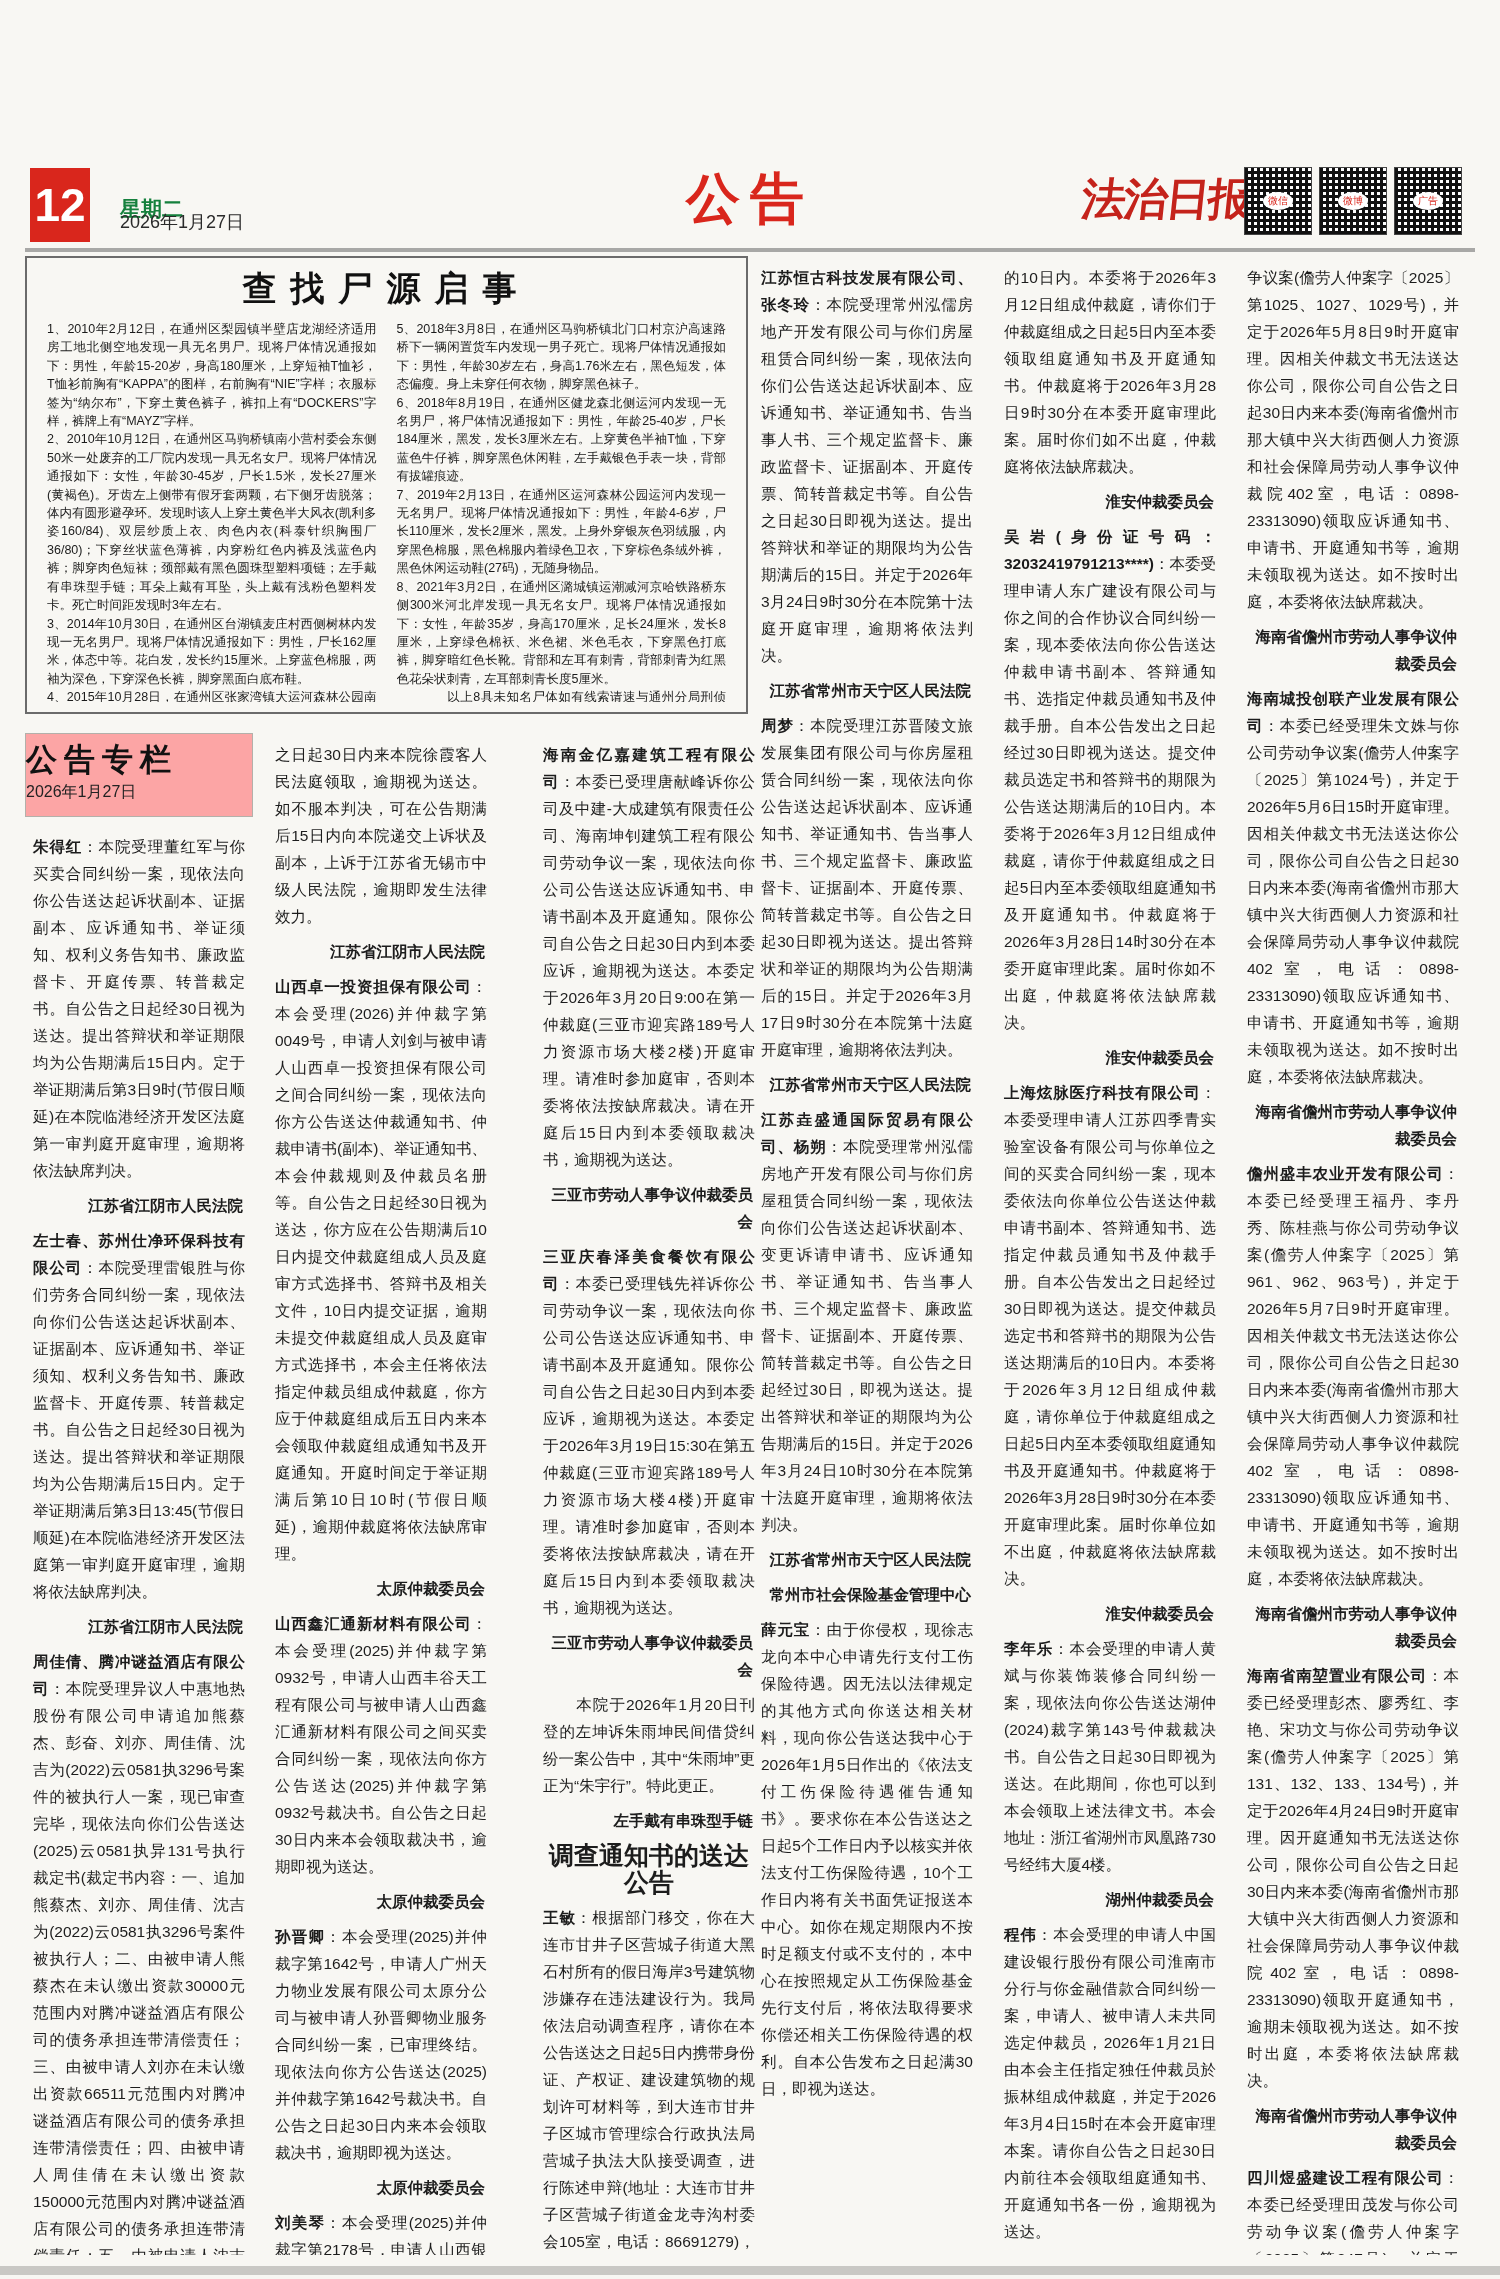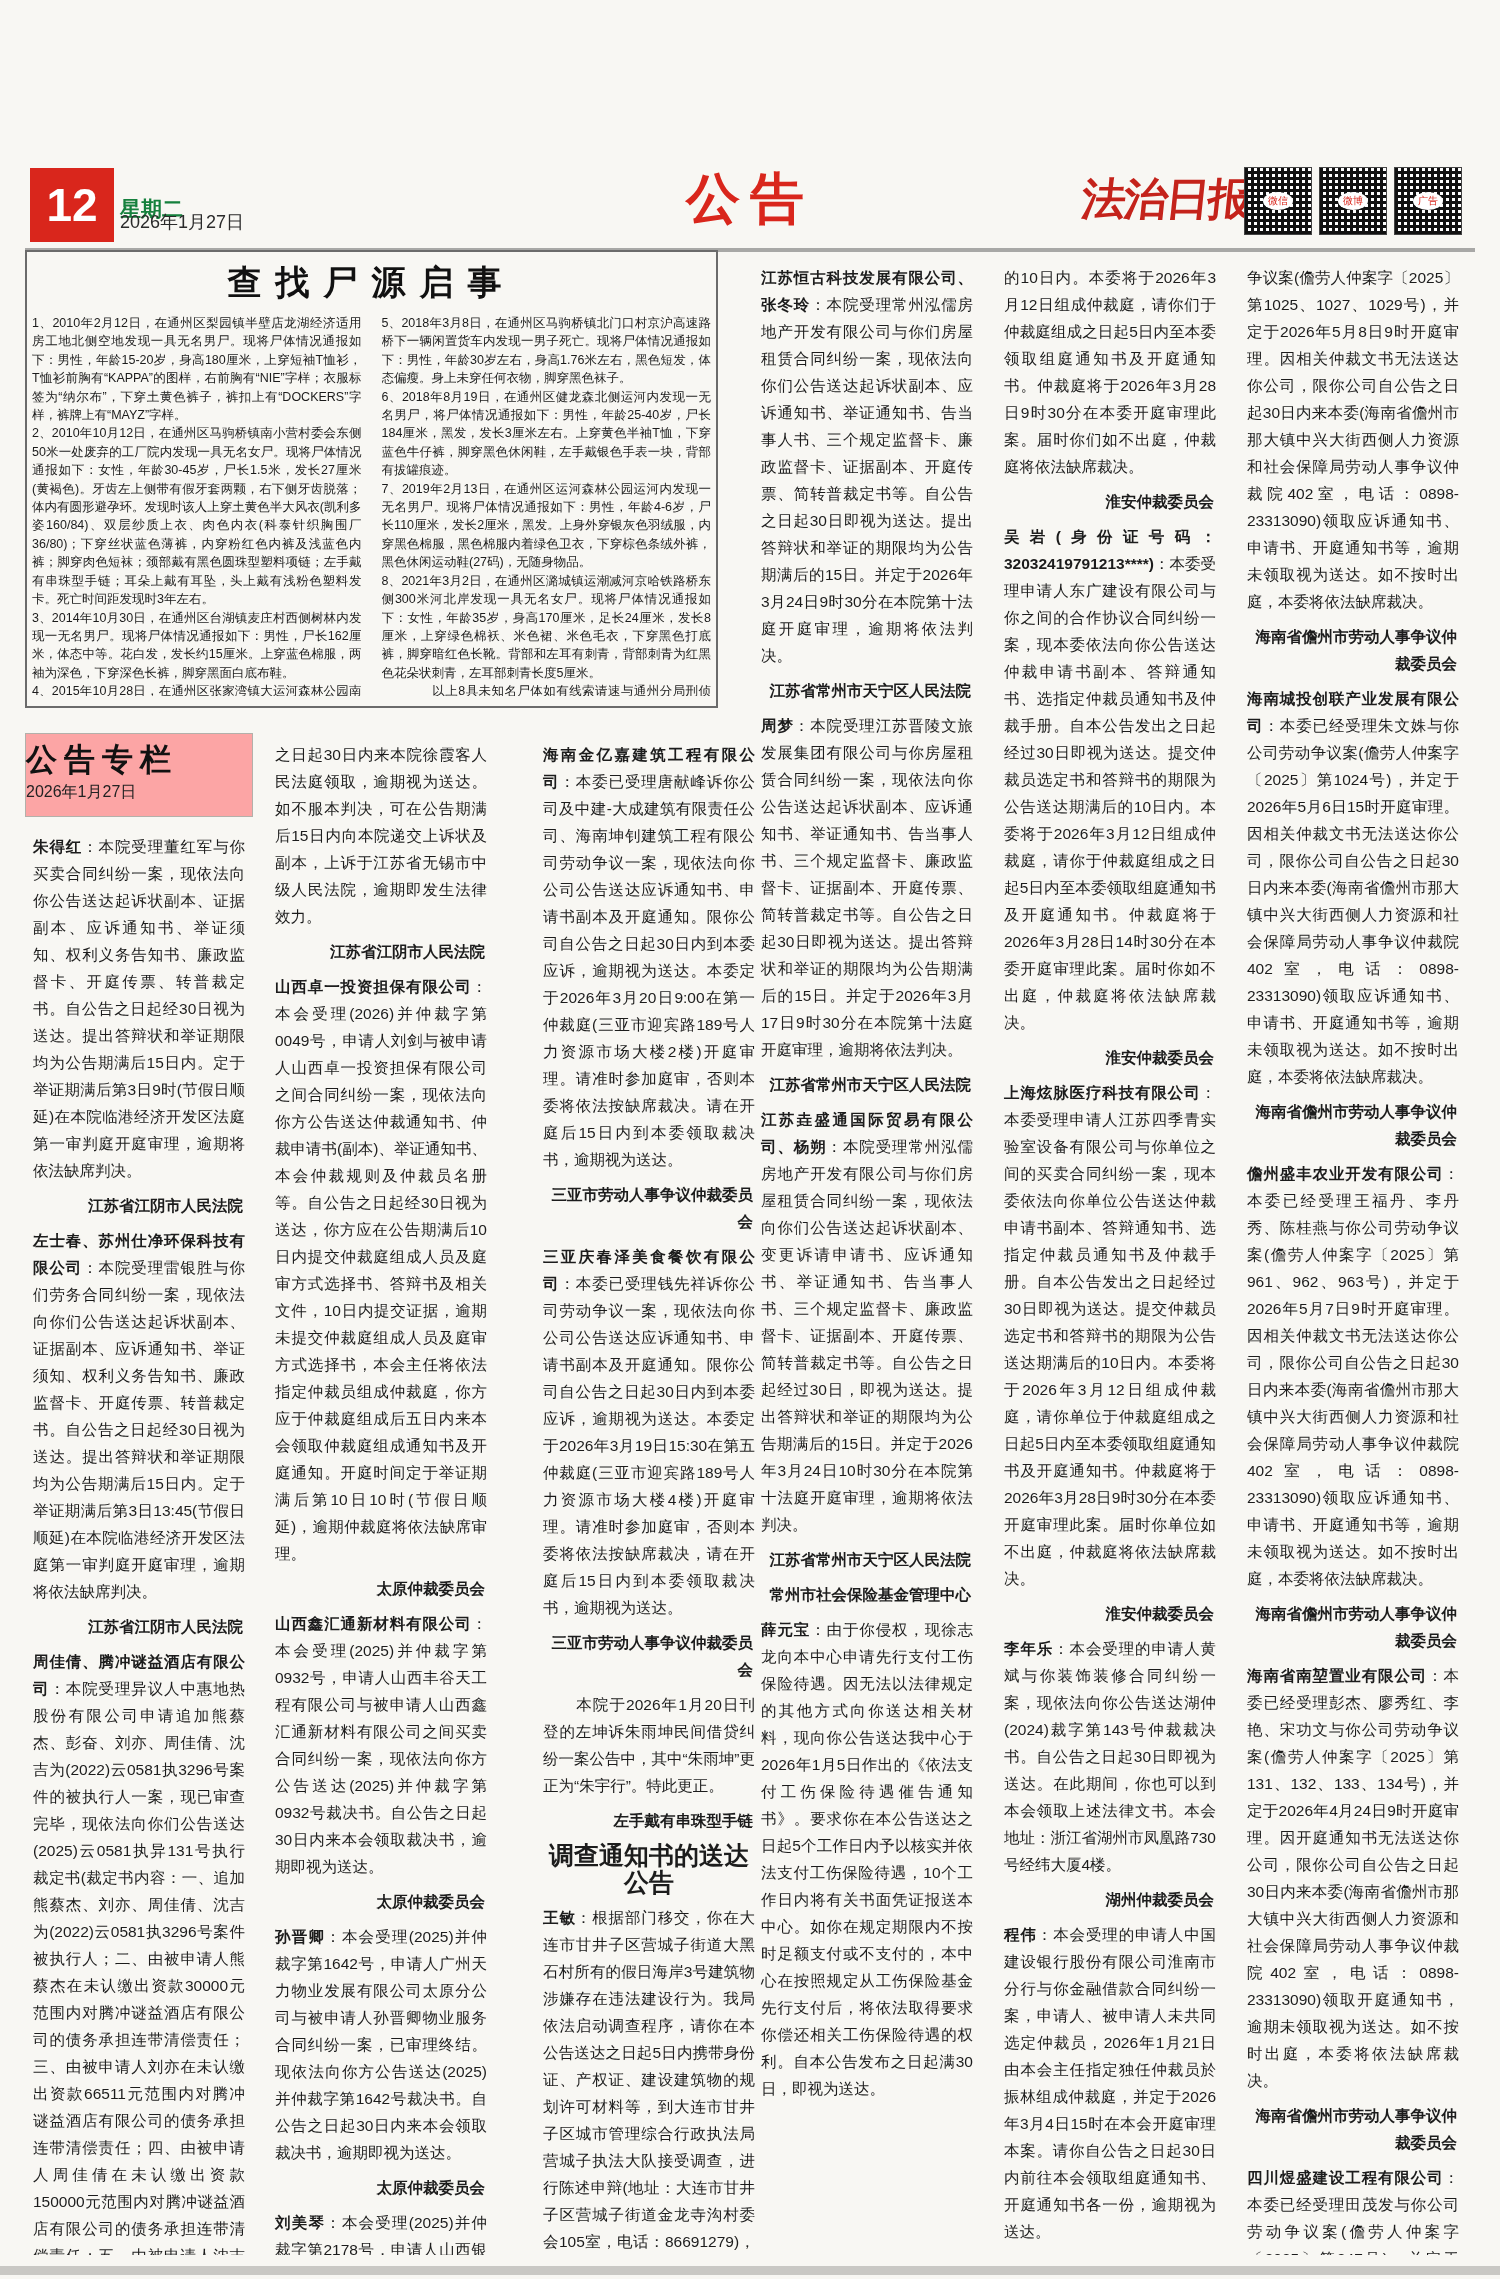--- a/index.html
+++ b/index.html
@@ -1,31 +1,31 @@
 <!DOCTYPE html>
 <html><head>
 <meta charset="utf-8">
 <style>
   html,body{margin:0;padding:0;}
   body{position:relative;width:1500px;height:2279px;background:#f8f7f3;font-family:"Liberation Sans",sans-serif;color:#1b1b1b;overflow:hidden;}
   
-  .pagenum{position:absolute;left:30px;top:168px;width:84px;height:74px;background:#d9261c;color:#fff;font-size:46px;font-weight:bold;display:flex;align-items:center;justify-content:center;}
+  .pagenum{position:absolute;left:30px;top:168px;width:60px;height:74px;background:#d9261c;color:#fff;font-size:46px;font-weight:bold;display:flex;align-items:center;justify-content:center;}
   .weekday{position:absolute;left:120px;top:195px;font-size:21px;font-weight:bold;color:#15803d;}
   .hdate{position:absolute;left:120px;top:210px;font-size:18px;color:#2a2a2a;}
   .section-title{position:absolute;left:50%;transform:translateX(-50%);top:163px;font-size:54px;font-weight:bold;color:#d9261c;letter-spacing:10px;}
   .masthead{position:absolute;left:1082px;top:170px;width:165px;font-size:44px;font-weight:bold;color:#c4231b;font-family:"DejaVu Serif",serif;transform:skewX(-6deg);letter-spacing:-2px;white-space:nowrap;}
   .qr{position:absolute;top:168px;width:66px;height:66px;background:
       repeating-linear-gradient(0deg,#111 0 3px,transparent 3px 6px),
       repeating-linear-gradient(90deg,#111 0 3px,#fff 3px 6px);outline:1px solid #444;}
   .qr .chip{position:absolute;left:50%;top:50%;transform:translate(-50%,-50%);background:#fff;border-radius:50%;width:30px;height:18px;display:flex;align-items:center;justify-content:center;font-size:10px;color:#d9261c;}
   #qr1{left:1245px;} #qr2{left:1320px;} #qr3{left:1395px;}
   .header-rule{position:absolute;left:25px;top:248px;width:1450px;height:4px;background:#a8a8a6;}
   .bottom-strip{position:absolute;left:0;top:2266px;width:1500px;height:9px;background:#c9c8c4;}
   
-  .notice-box{position:absolute;left:25px;top:250px;width:679px;height:442px;border:2px solid #6b6b6b;padding:6px 5px;background:#f8f7f3;overflow:hidden;}
+  .notice-box{position:absolute;left:25px;top:256px;width:679px;height:442px;border:2px solid #6b6b6b;padding:6px 20px;background:#f8f7f3;overflow:hidden;}
   .bx-title{text-align:center;font-size:34px;font-weight:bold;letter-spacing:14px;margin:2px 0 8px 0;color:#111;}
   .bx-cols{display:flex;gap:20px;}
   .bx-col{flex:1;font-size:12.5px;line-height:18.4px;text-align:justify;overflow:hidden;height:382px;}
   .bx-col p{margin:0;}
   .bx-closing{text-indent:2em;}
   
   .col{position:absolute;width:228px;overflow:hidden;font-size:15.5px;line-height:27px;text-align:justify;color:#1c1c1c;}
   .col p{margin:8px;}
   .col .h{font-weight:bold;text-align:right;padding-right:2px;}
   .col .hl{font-weight:bold;text-align:center;font-size:25px;}

